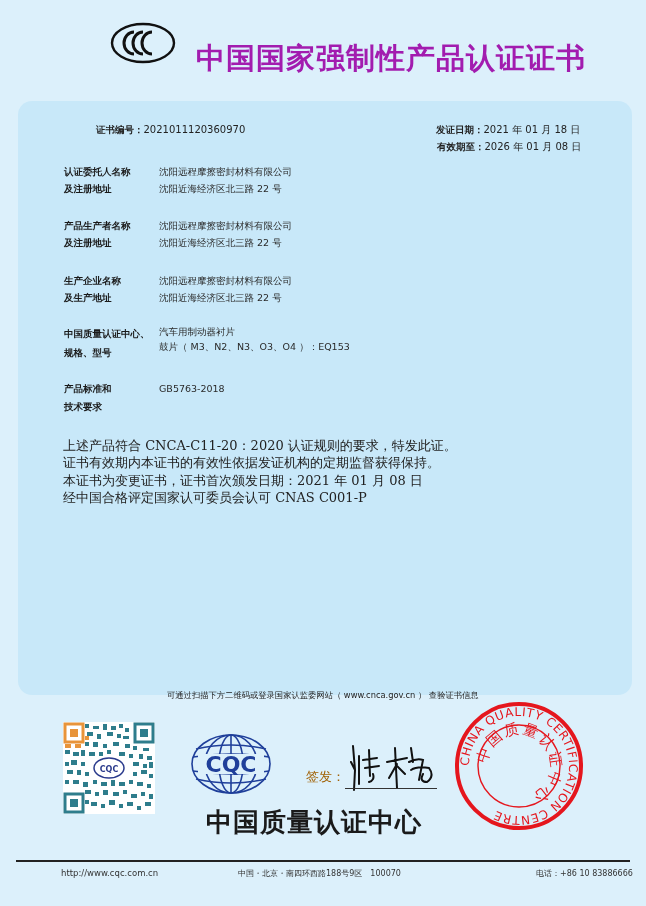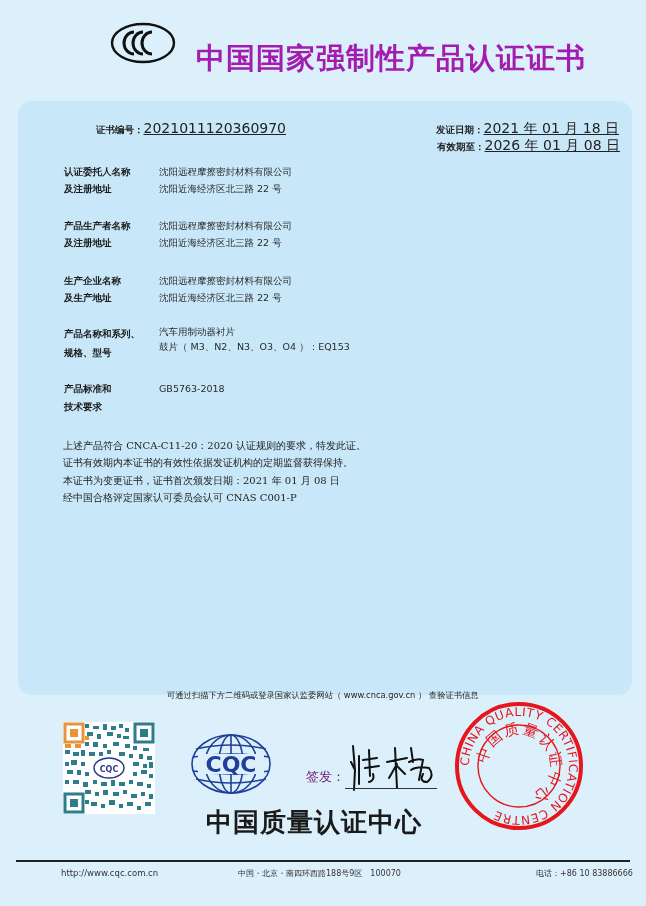--- a/index.html
+++ b/index.html
@@ -20,38 +20,38 @@
     letter-spacing: 1px; white-space: nowrap; margin-top: 13px;
   }
 
   
   .panel {
     left: 18px; top: 101px; width: 614px; height: 594px;
     background: #c8e8f9; border-radius: 14px;
   }
 
   .meta-label { font-family: "DejaVu Serif", serif; font-size: 9.5px; font-weight: bold; color: #222; }
-  .meta-value { font-size: 14px; color: #222; text-decoration: underline; }
+  .meta-value { font-size: 10px; color: #222; }
 
   .cert-no { left: 96px; top: 118px; white-space: nowrap; }
   .issue-date { left: 436px; top: 118px; white-space: nowrap; }
   .expiry-date { left: 437px; top: 135px; white-space: nowrap; }
 
   .field-label { font-size: 9.5px; font-weight: bold; color: #1a1a1a; white-space: nowrap; }
   .field-value { font-size: 9.5px; color: #2a2a2a; white-space: nowrap; }
 
-  .notes { left: 63px; top: 437px; font-family: "DejaVu Serif", serif; font-size: 10px; color: #222; line-height: 17.3px; }
+  .notes { left: 63px; top: 437px; font-family: "DejaVu Serif", serif; font-size: 13px; color: #222; line-height: 17.3px; }
   .notes div { white-space: nowrap; }
 
   .query-line { left: 167px; top: 690px; font-size: 8.3px; color: #222; white-space: nowrap; }
 
   
   .qr { left: 63px; top: 722px; width: 92px; height: 92px; }
   .cqc-logo { left: 190px; top: 733px; width: 82px; height: 62px; }
-  .sign-label { left: 306px; top: 768px; font-size: 13px; color: #701a75; }
+  .sign-label { left: 306px; top: 768px; font-size: 13px; color: #a16207; }
   .sign-line { left: 345px; top: 788px; width: 92px; height: 1px; background: #333; }
   .signature { left: 345px; top: 740px; width: 100px; height: 52px; }
   .seal { left: 453px; top: 700px; width: 132px; height: 132px; }
   .org-name {
     left: 206px; top: 805px; font-size: 26px; font-weight: bold; color: #1a1a1a;
     letter-spacing: 1px; white-space: nowrap;
   }
 
   .footer-line { left: 16px; top: 860px; width: 614px; height: 1.5px; background: #222; }
   .footer-url { left: 16px; top: 868px; font-size: 8.5px; color: #333; white-space: nowrap; margin-left: 45px; }
@@ -89,21 +89,21 @@
 <div class="abs field-label" style="left:64px;top:220px;">产品生产者名称</div>
 <div class="abs field-label" style="left:64px;top:237px;">及注册地址</div>
 <div class="abs field-value" style="left:159px;top:220px;">沈阳远程摩擦密封材料有限公司</div>
 <div class="abs field-value" style="left:159px;top:237px;">沈阳近海经济区北三路 22 号</div>
 
 <div class="abs field-label" style="left:64px;top:275px;">生产企业名称</div>
 <div class="abs field-label" style="left:64px;top:292px;text-align:center;">及生产地址</div>
 <div class="abs field-value" style="left:159px;top:275px;">沈阳远程摩擦密封材料有限公司</div>
 <div class="abs field-value" style="left:159px;top:292px;">沈阳近海经济区北三路 22 号</div>
 
-<div class="abs field-label" style="left:64px;top:328px;">产品名称和系列、</div>
+<div class="abs field-label" style="left:64px;top:328px;">中国质量认证中心、</div>
 <div class="abs field-label" style="left:64px;top:347px;">规格、型号</div>
 <div class="abs field-value" style="left:159px;top:326px;">汽车用制动器衬片</div>
 <div class="abs field-value" style="left:159px;top:341px;">鼓片（ M3、N2、N3、O3、O4 ）：EQ153</div>
 
 <div class="abs field-label" style="left:64px;top:383px;">产品标准和</div>
 <div class="abs field-label" style="left:64px;top:401px;">技术要求</div>
 <div class="abs field-value" style="left:159px;top:383px;">GB5763-2018</div>
 
 <div class="abs notes">
   <div>上述产品符合 CNCA-C11-20：2020 认证规则的要求，特发此证。</div>

